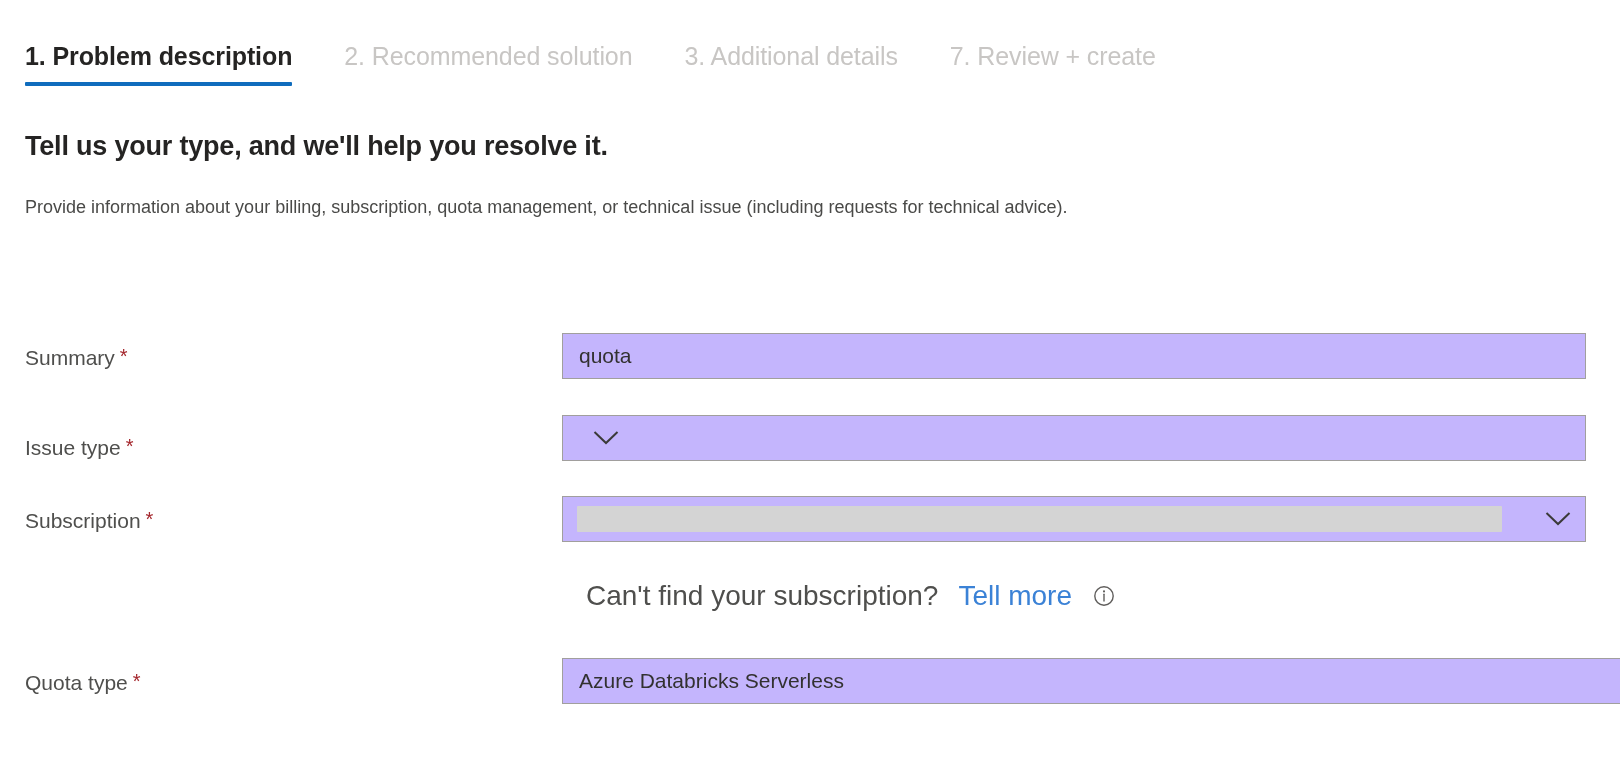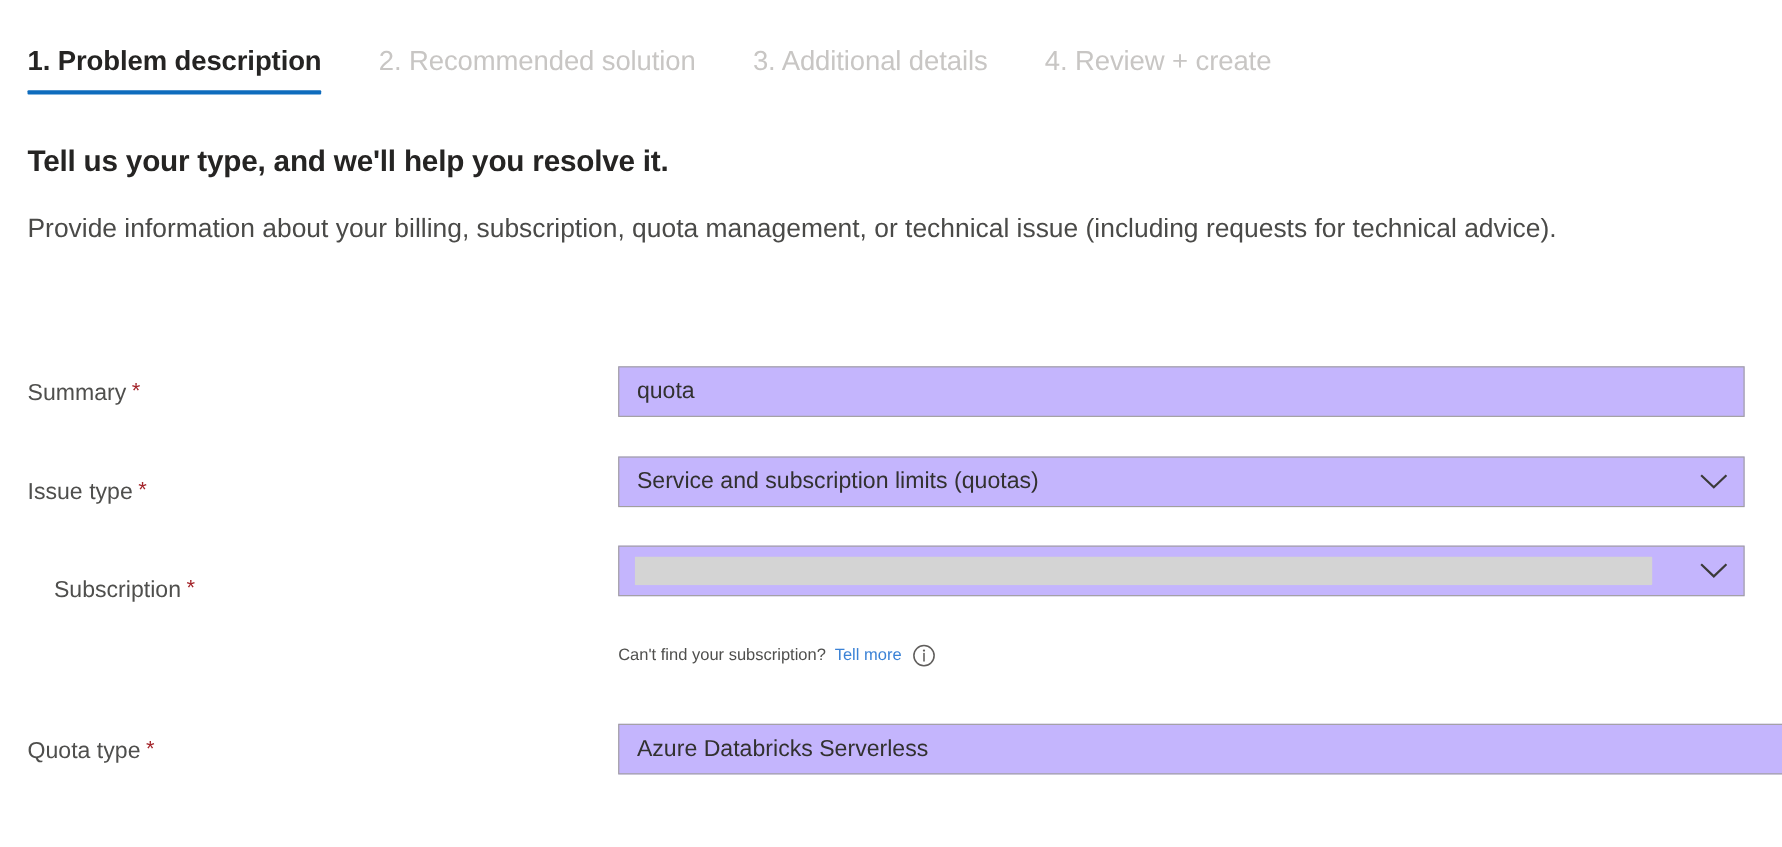--- a/index.html
+++ b/index.html
@@ -61,21 +61,21 @@
     line-height: 36px;
     font-weight: bold;
     color: #252423;
     letter-spacing: -0.2px;
   }
   .page-subtext {
     position: absolute;
     left: 25px;
     top: 191px;
     width: 1490px;
-    font-size: 24px;
+    font-size: 18px;
     line-height: 33px;
     color: #4a4a48;
     font-weight: normal;
   }
 
   
   .form {
     position: absolute;
     left: 0;
     top: 0;
@@ -137,27 +137,28 @@
     height: 26px;
     background: #d4d4d4;
     border-radius: 1px;
     width: 100%;
     max-width: 925px;
   }
 
   
   .helper-line {
     position: absolute;
-    left: 562px;
-    display: flex;
-    align-items: center;
-    font-size: 15px;
+    left: 586px;
+    display: flex;
+    align-items: center;
+    font-size: 28px;
     line-height: 26px;
     color: #4f4f4d;
     white-space: nowrap;
+    gap: 12px;
   }
   .helper-line .link {
     color: #3b82d6;
     margin-left: 8px;
     cursor: pointer;
   }
   .helper-line .info-icon {
     margin-left: 9px;
     display: inline-flex;
     align-items: center;
@@ -173,21 +174,21 @@
     <span>1. Problem description</span>
     <span class="tab-underline"></span>
   </div>
   <div class="tab inactive">
     <span>2. Recommended solution</span>
   </div>
   <div class="tab inactive">
     <span>3. Additional details</span>
   </div>
   <div class="tab inactive">
-    <span>4. Review + create</span>
+    <span>7. Review + create</span>
   </div>
 </div>
 
 <div class="page-heading">Tell us your type, and we'll help you resolve it.</div>
 <div class="page-subtext">Provide information about your billing, subscription, quota management, or technical issue (including requests for technical advice).</div>
 
 <div class="form">
 
   <div class="form-row" style="top:333px; height:46px;">
     <div class="field-label" style="top:9px;">
@@ -196,31 +197,30 @@
     <div class="control" style="top:0; width:1024px;">
       <span class="value" title="Describe your issue">quota</span>
     </div>
   </div>
 
   <div class="form-row" style="top:415px; height:46px;">
     <div class="field-label" style="top:17px;">
       <span>Issue type</span><span class="req-star">*</span>
     </div>
     <div class="control" style="top:0; width:1024px;">
-      <span class="value">Service and subscription limits (quotas)</span>
       <span class="chev">
         <svg width="26" height="16" viewBox="0 0 26 16">
             <path d="M1.5 2 L13 13 L24.5 2" fill="none" stroke="currentColor" stroke-width="2"></path>
           </svg>
       </span>
     </div>
   </div>
 
   <div class="form-row" style="top:496px; height:46px;">
-    <div class="field-label" style="top:25px;margin-left:24px;">
+    <div class="field-label" style="top:9px;">
       <span>Subscription</span><span class="req-star">*</span>
     </div>
     <div class="control" style="top:0; width:1024px; padding-left:14px;">
       <span class="value empty" style="display:flex; align-items:center;">
         <span class="redacted"></span>
       </span>
       <span class="chev">
         <svg width="26" height="16" viewBox="0 0 26 16">
             <path d="M1.5 2 L13 13 L24.5 2" fill="none" stroke="currentColor" stroke-width="2"></path>
           </svg>

